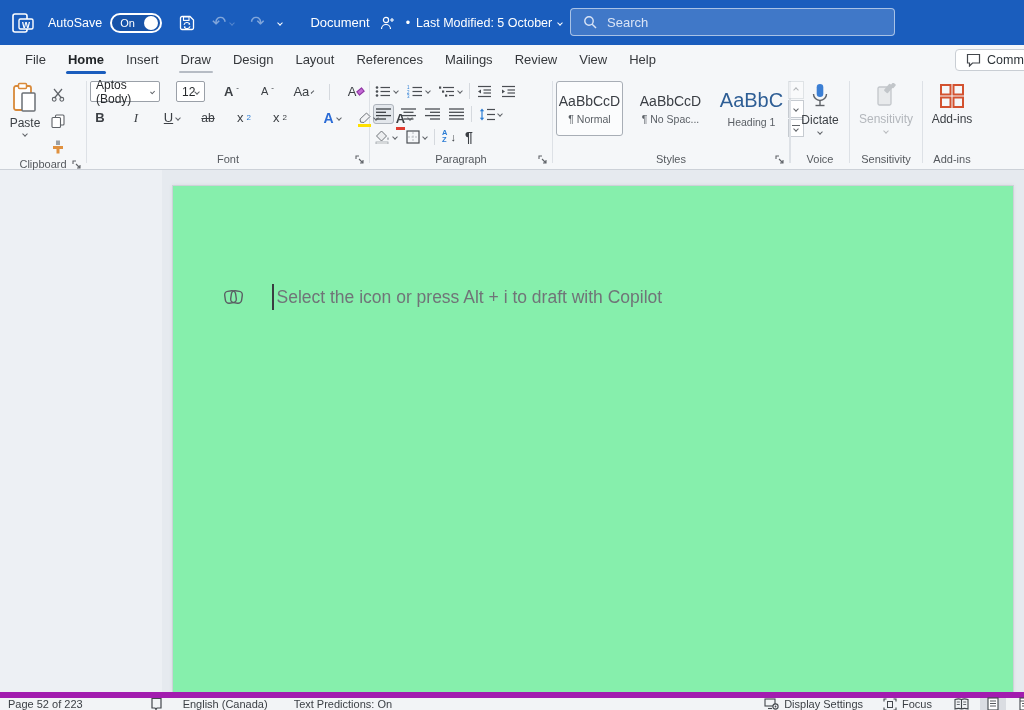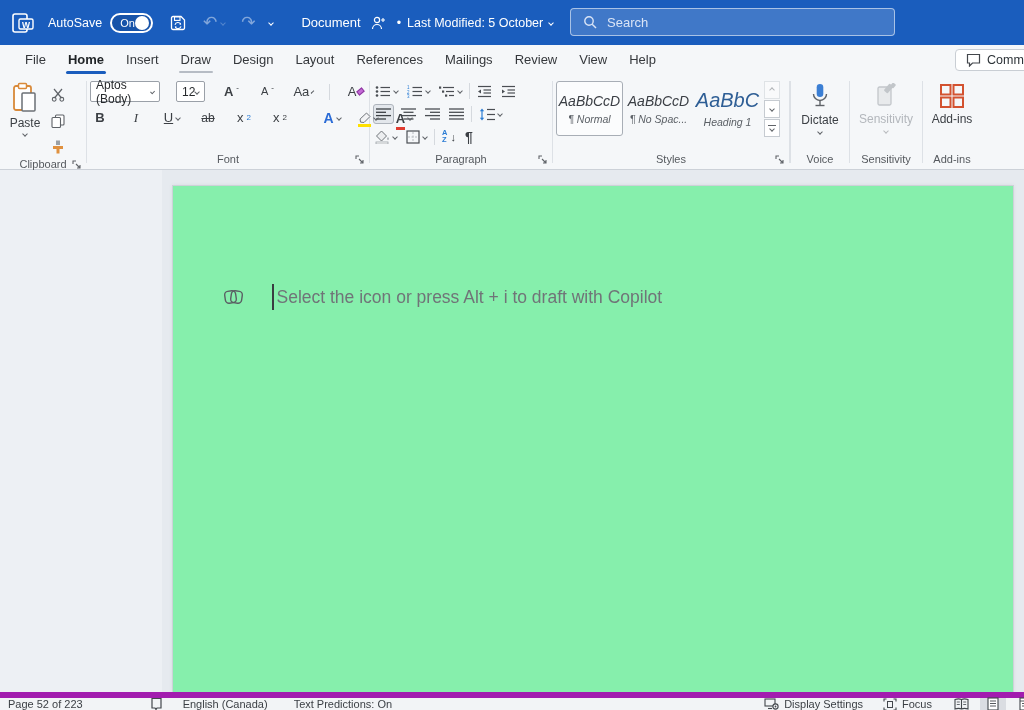--- a/index.html
+++ b/index.html
@@ -3,21 +3,21 @@
 <meta charset="utf-8">
 <style>
   * { box-sizing: border-box; margin: 0; padding: 0; }
   html,body { width:1024px; height:710px; overflow:hidden;
     font-family:"Liberation Sans","DejaVu Sans",sans-serif; background:#e6eaef; }
 
   
   .titlebar { position:relative; height:45px; background:#1a5dbd; display:flex; align-items:center; color:#fff; }
   .word-badge { width:22px; height:22px; margin:0 14px 0 12px; }
   .tb-label { font-size:12.5px; margin-right:8px; }
-  .toggle { display:flex; align-items:center; gap:0; border:2px solid #fff; border-radius:11px;
+  .toggle { display:flex; align-items:center; gap:9px; border:2px solid #fff; border-radius:11px;
             height:20px; padding:0 2px 0 8px; background:rgba(0,0,0,.10); cursor:pointer;text-align:right; }
   .toggle .on { font-size:11px; color:#fff; }
   .knob { width:14px; height:14px; background:#fff; border-radius:50%; }
   .tb-btn { margin-left:16px; display:flex; align-items:center; cursor:pointer; }
   .tb-btn.dim { opacity:.45; }
   .uglyph { font-size:17px; color:#fff; line-height:1; }
   .chev { display:inline-block; width:6px; height:6px; border-right:1.4px solid #5f6368;
           border-bottom:1.4px solid #5f6368; transform:rotate(45deg); }
   .chev.w { border-color:#fff; }
   .chev.s { width:4px; height:4px; }
@@ -85,21 +85,21 @@
   
   .g-paragraph { width:182px; }
   .par-rows { display:flex; flex-direction:column; gap:3px; width:100%; padding-top:2px; }
   .prow { display:flex; align-items:center; gap:5px; }
   .pbtn { height:20px; padding:0 2px; }
   .pbtn.sel { background:#e3e7ec; border:1px solid #aeb4bc; }
   .vsep-s { width:1px; height:16px; background:#d5d9de; }
 
   
   .g-styles { width:236px; }
-  .cards { display:flex; gap:2px; padding-top:2px;font-style:italic; }
+  .cards { display:flex; gap:14px; padding-top:2px; }
   .card { width:67px; height:55px; border:1px solid transparent; border-radius:3px; display:flex;
       flex-direction:column; align-items:center; justify-content:center; cursor:pointer; overflow:hidden; }
   .card.sel { border-color:#a8aeb6; background:#fbfcfd; }
   .card .prev { font-size:14px; color:#3a3e44; white-space:nowrap; }
   .card.h1 .prev { font-size:20px; color:#2e5e95; }
   .card .nm { font-size:10.5px; color:#5b6066; margin-top:4px; white-space:nowrap; }
   .scrollcol { display:flex; flex-direction:column; gap:1px; margin-left:3px; padding-top:2px; }
   .scr { width:16px; height:18px; border:1px solid #c6cbd1; background:#fff; display:flex;
       align-items:center; justify-content:center; cursor:pointer; }
   .scr .chev { width:4px; height:4px; }

